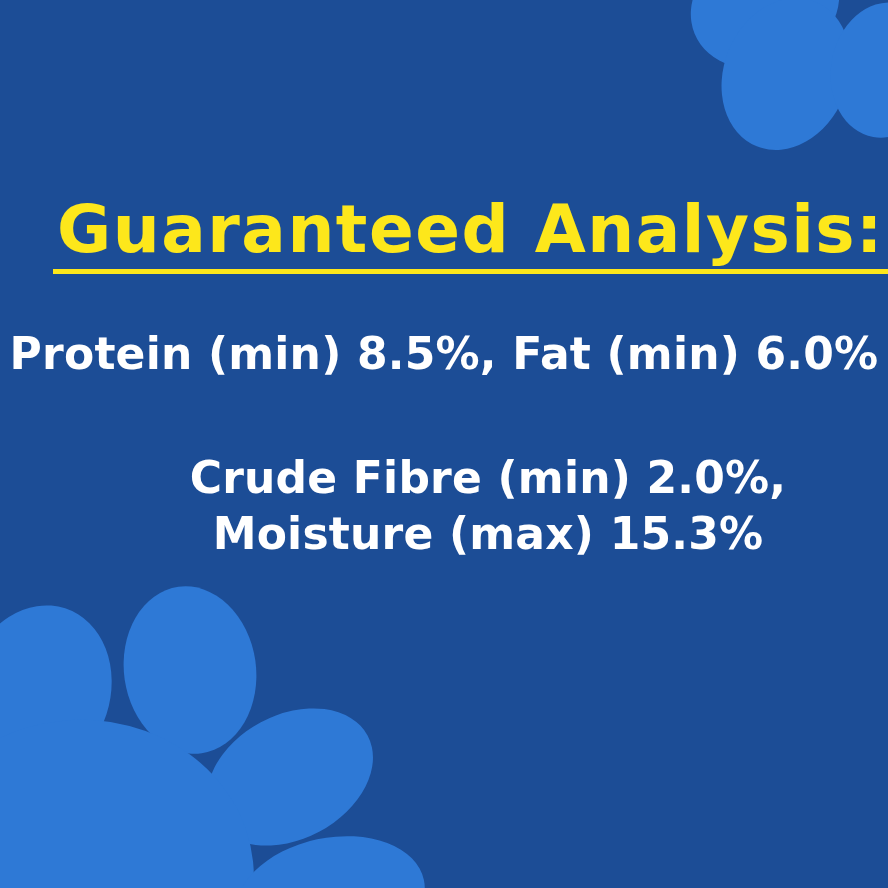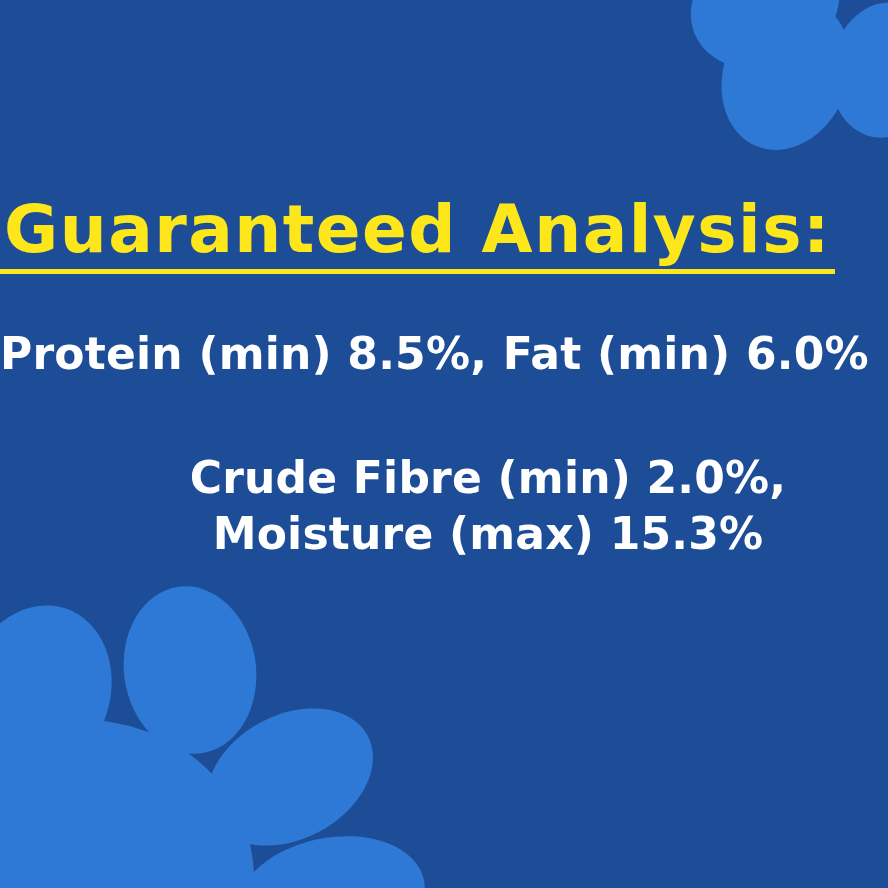--- a/index.html
+++ b/index.html
@@ -36,40 +36,41 @@
     display: flex;
     flex-direction: column;
     align-items: center;
   }
 
   .title-wrap {
     position: absolute;
     top: 196px;
     left: 0;
     width: 888px;
-    text-align: left;
+    text-align: right;
   }
 
   .title {
     display: inline-block;
     color: #fde71b;
     font-family: "DejaVu Sans", sans-serif;
     font-weight: bold;
     font-size: 66px;
     line-height: 1.02;
     letter-spacing: 1.5px;
     padding: 0 4px 6px 4px;
     border-bottom: 5px solid #fde71b;
     white-space: nowrap;
   }
 
   .line {
     position: absolute;
     left: 0;
     width: 888px;
+    text-align: center;
     color: #ffffff;
     font-family: "DejaVu Sans", sans-serif;
     font-weight: bold;
     font-size: 44px;
     line-height: 1.28;
     letter-spacing: 0.2px;
     white-space: nowrap;
   }
 
   .line-1 { top: 326px; }

